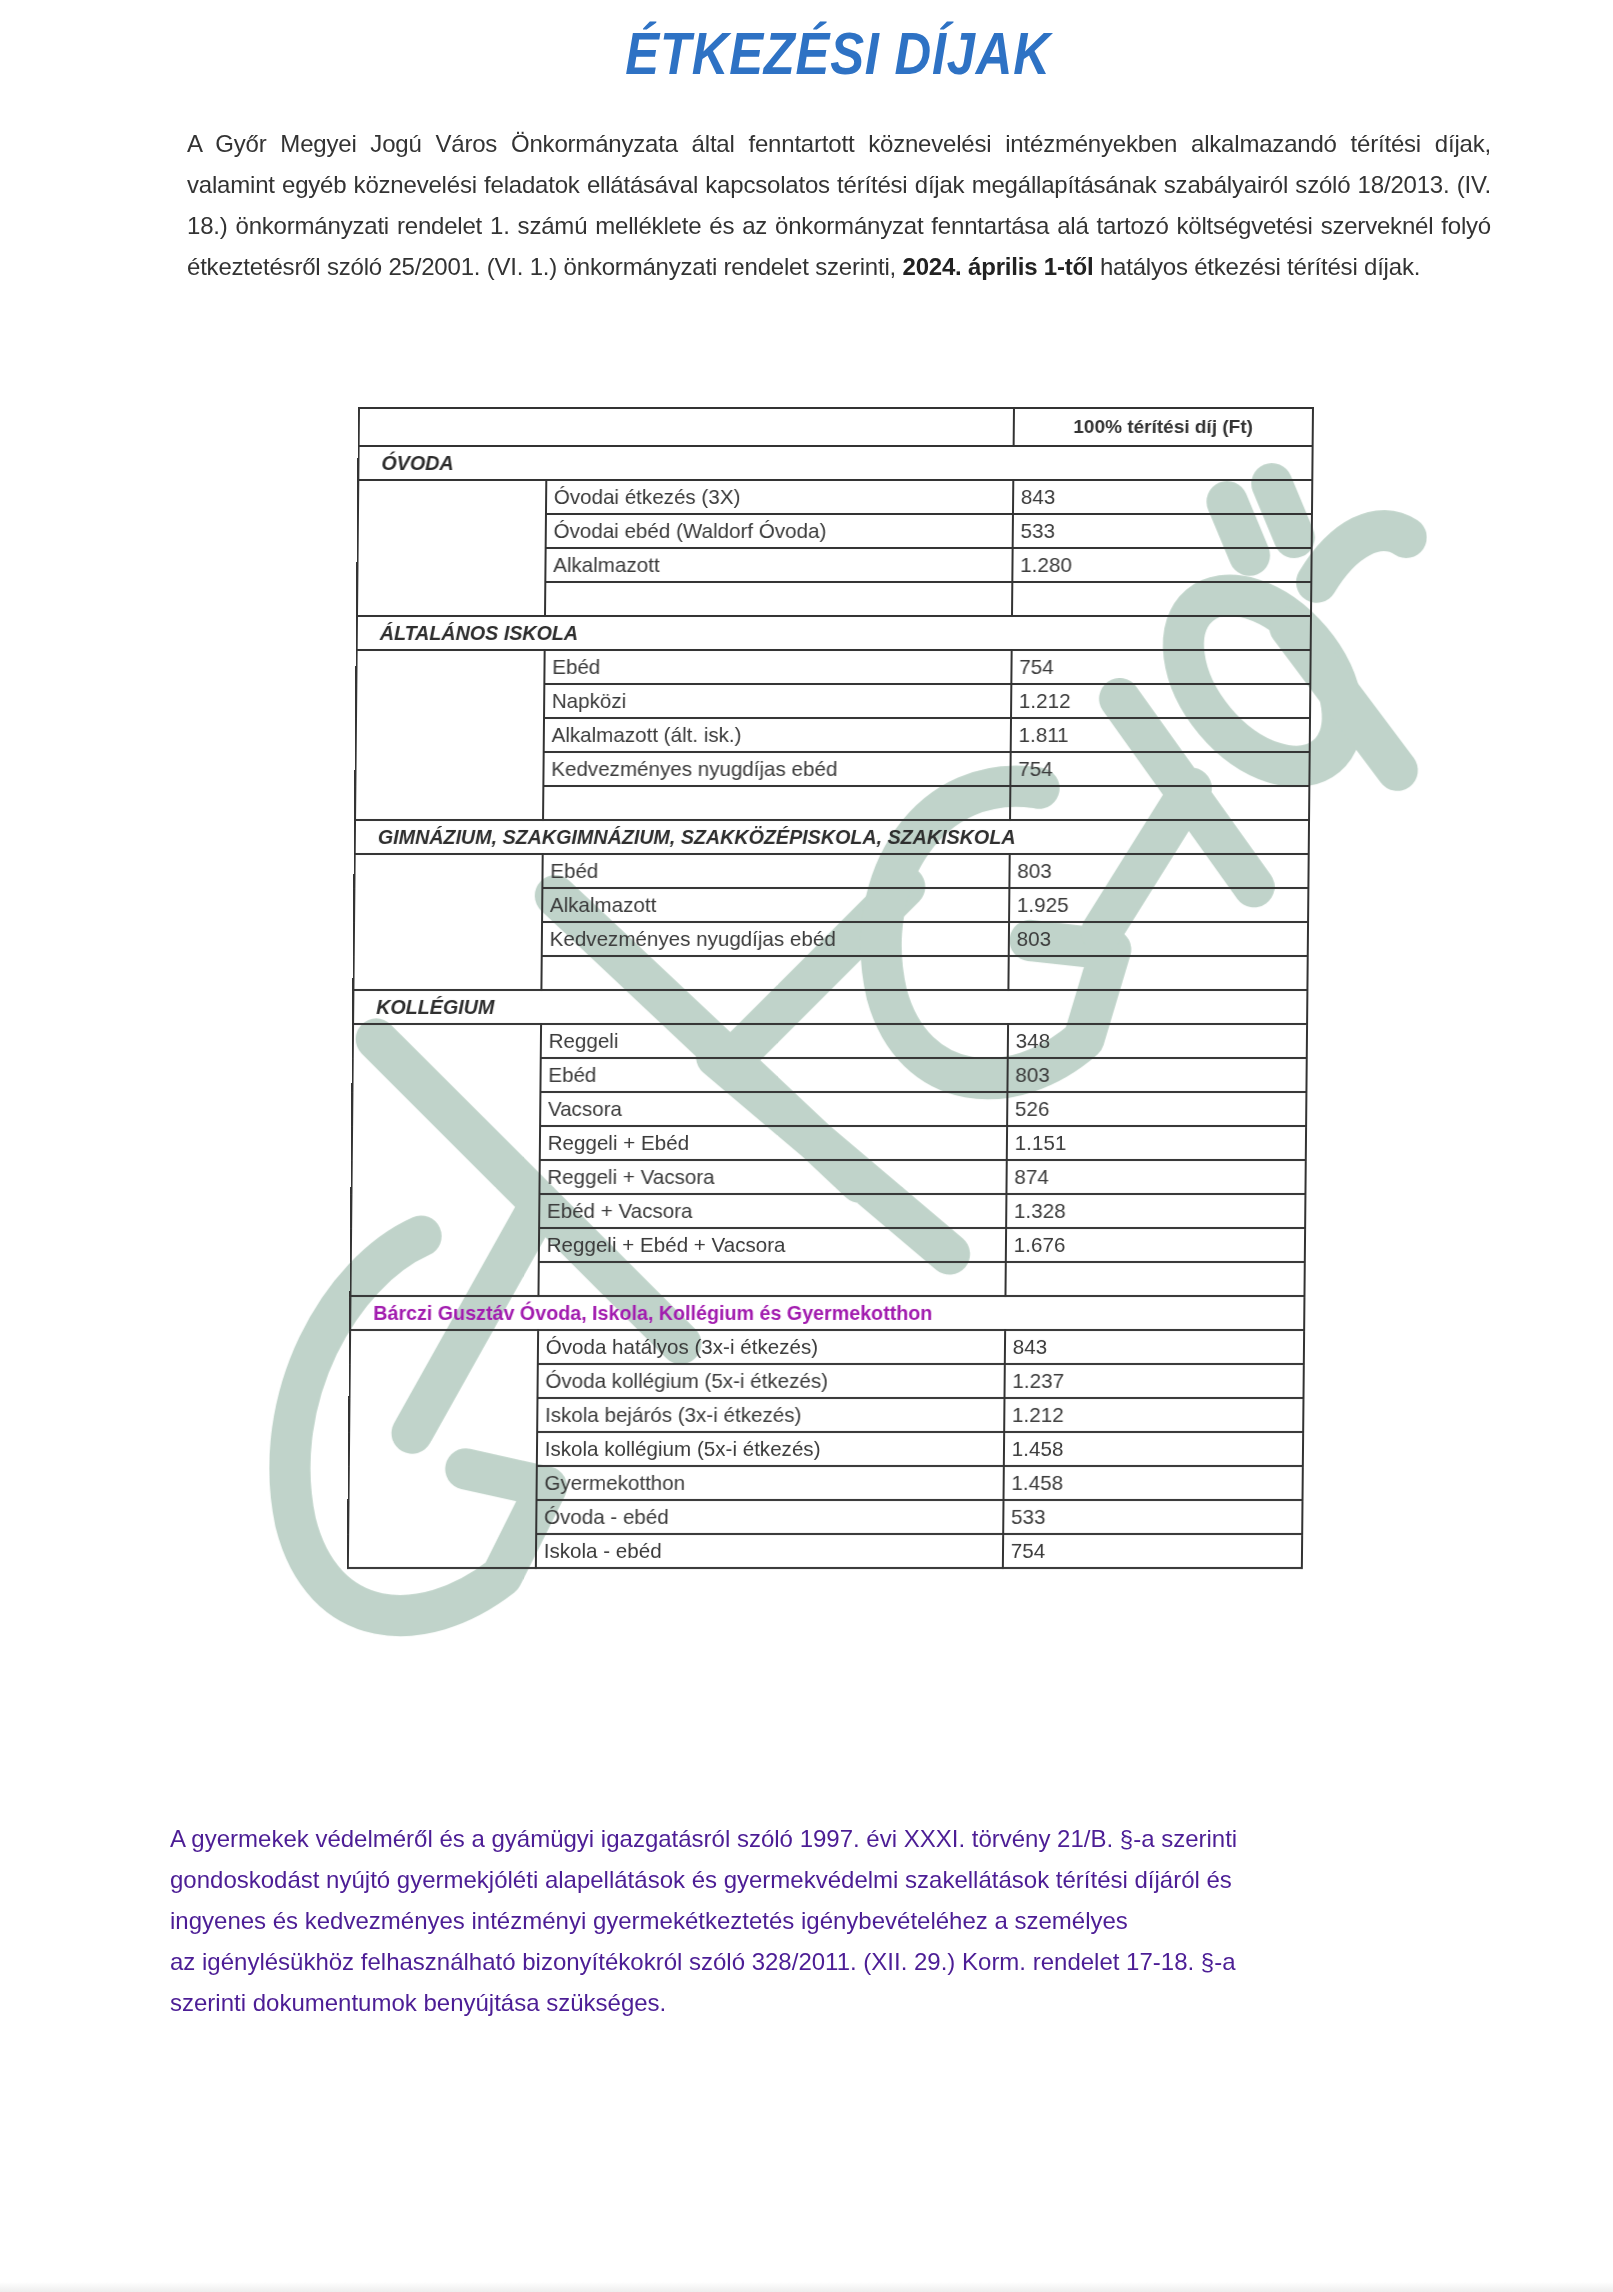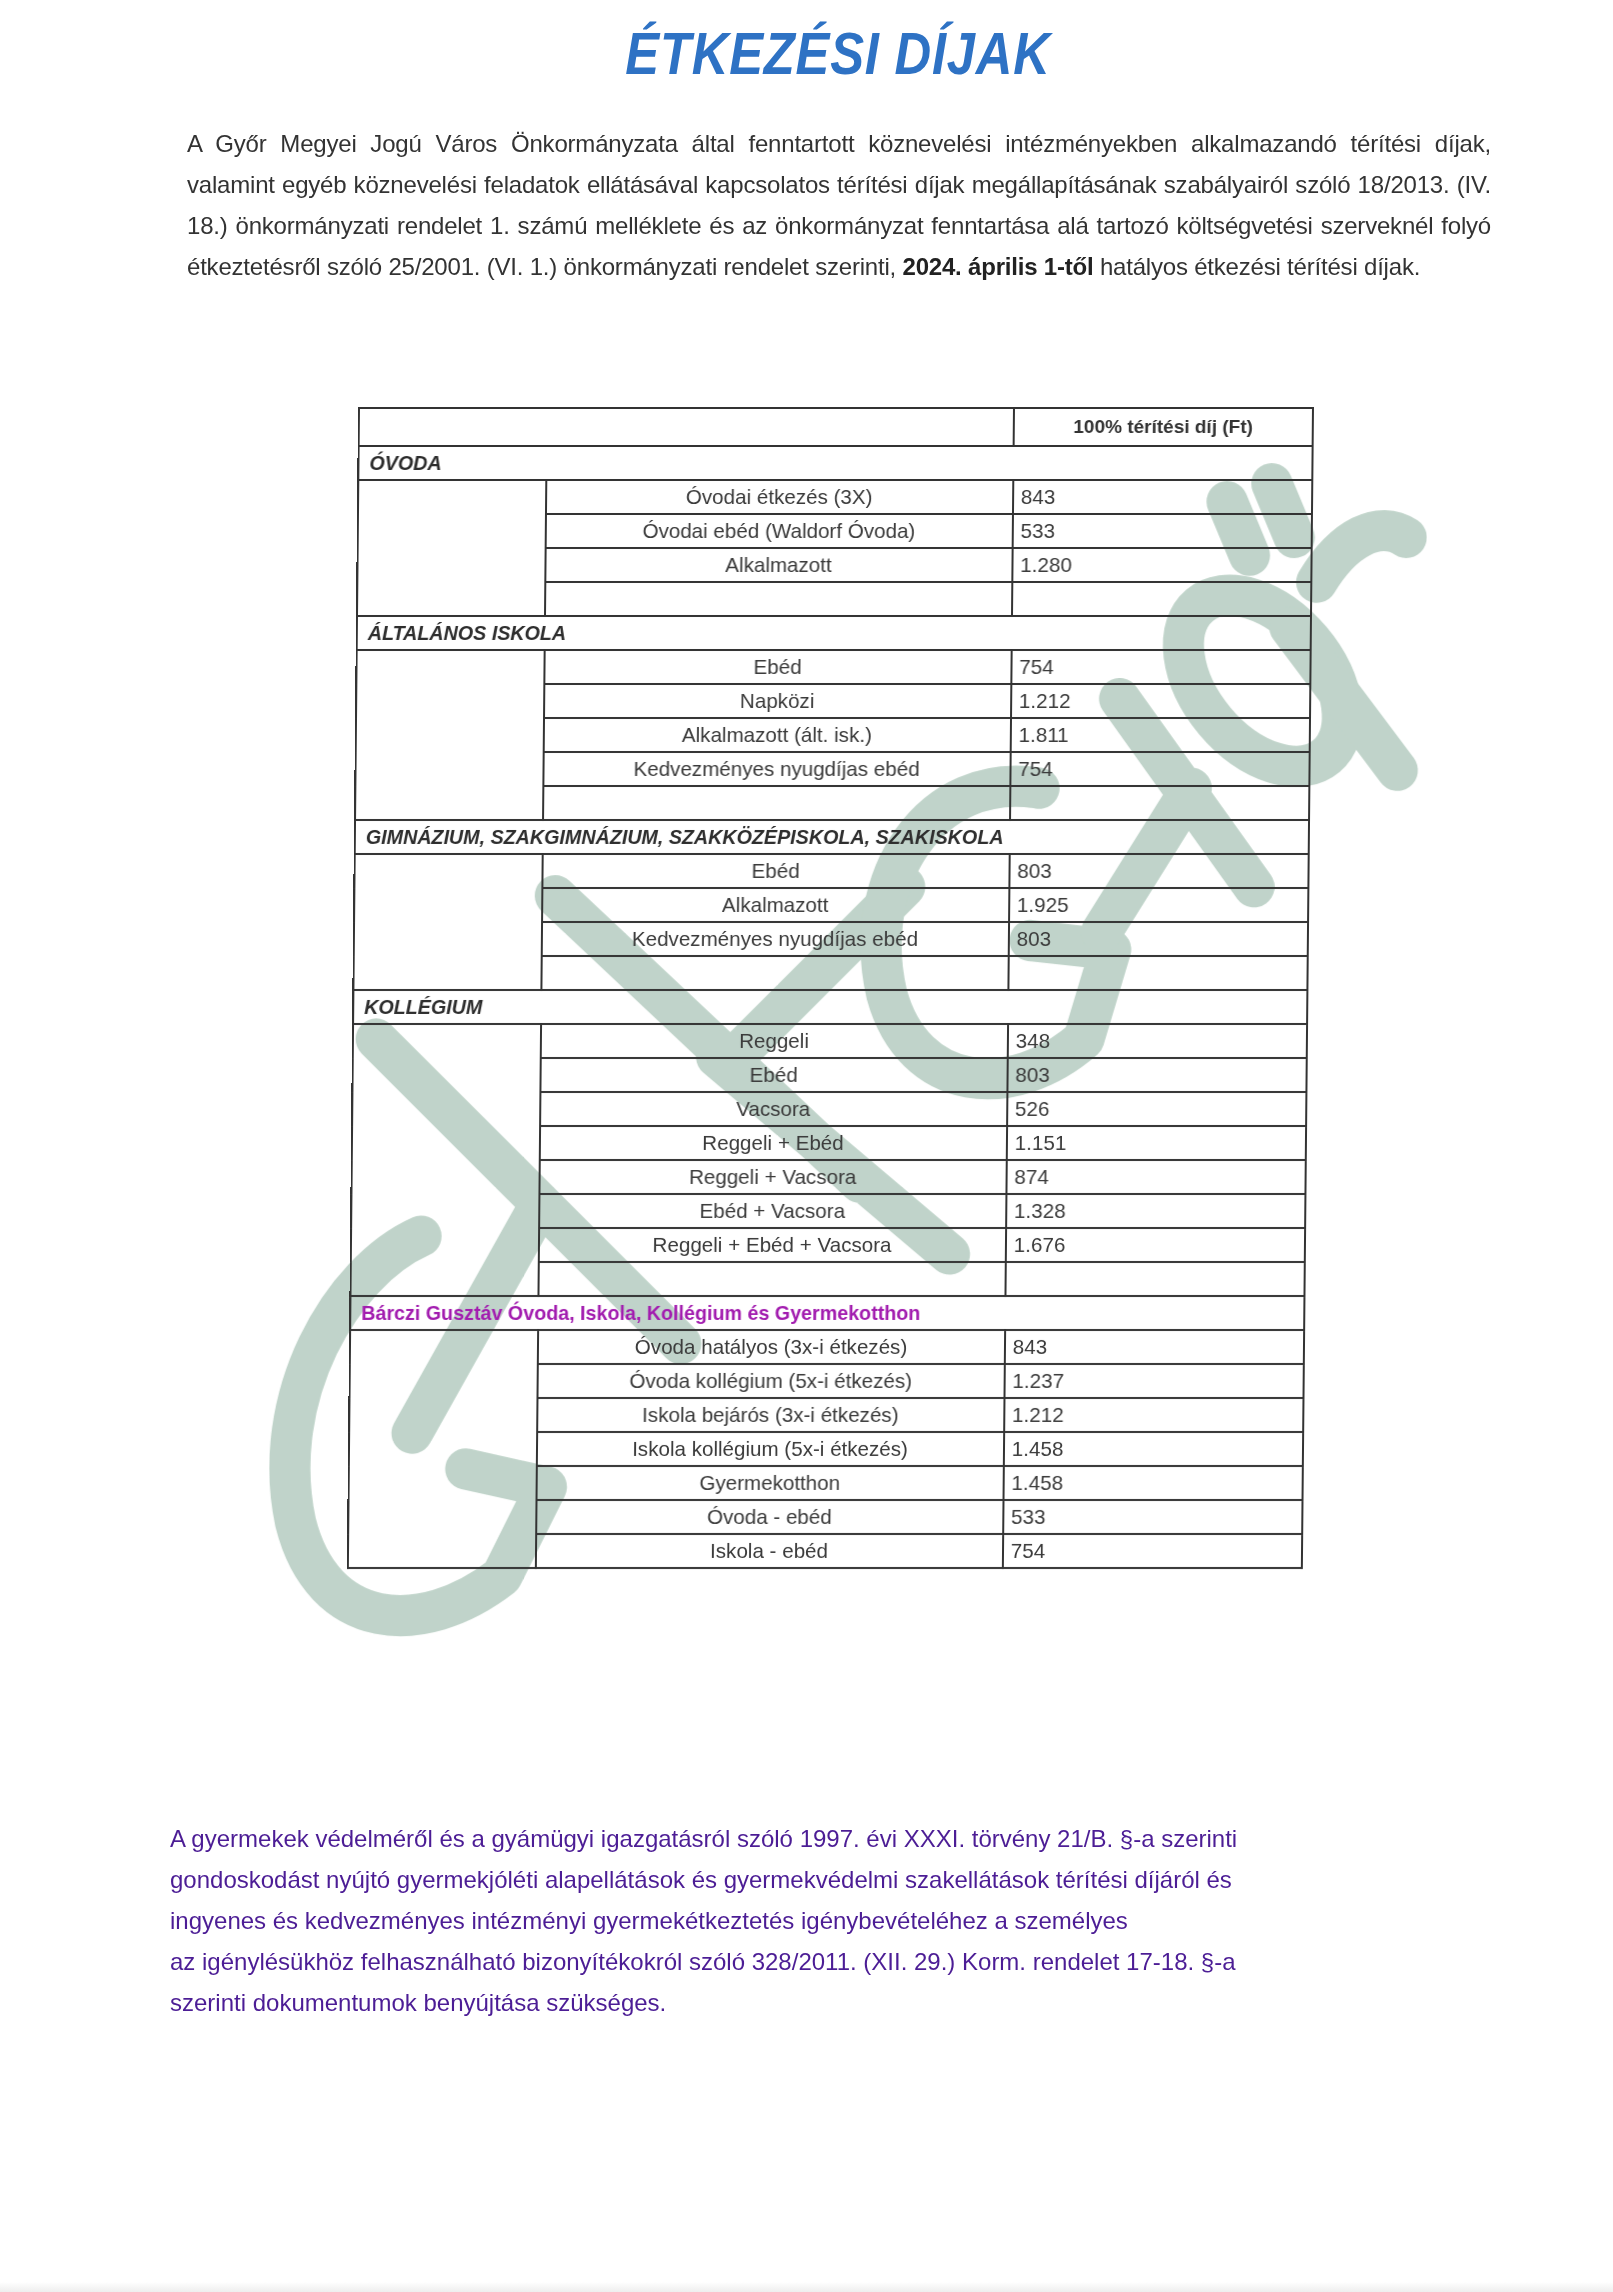--- a/index.html
+++ b/index.html
@@ -22,25 +22,25 @@
 
   .watermark { position: absolute; left: 0; top: 0; width: 1614px; height: 2293px; pointer-events: none; }
 
   .fee-table {
     position: absolute; left: 358px; top: 407px; width: 956px;
     border: 2.7px solid #333; border-collapse: collapse;
     transform: skewX(-0.55deg); transform-origin: top left;
   }
   .fee-table td { border: 2.7px solid #333; padding: 0 7.2px; height: 34px; font-size: 20.6px; color: #3a3a3a; box-sizing: border-box; }
   .fee-table .col-a { width: 188px; }
-  .fee-table .col-b { width: 468px; text-align: center; }
+  .fee-table .col-b { width: 468px; }
   .fee-table .col-c { width: 300px; }
   .fee-table .hdr-cell { font-weight: bold; font-size: 19px; color: #333; text-align: center; }
   .fee-table .sec-cell {
-    font-weight: bold; font-style: italic; font-size: 19.7px; color: #2d2d2d; padding-left: 10px;
+    font-weight: bold; font-style: italic; font-size: 19.7px; color: #2d2d2d; padding-left: 22px;
     text-transform: none;
   }
   .fee-table .sec-cell.plain { font-style: normal; font-weight: bold; color: #a21caf; }
   .fee-table tr.item td.col-a { border-top: none; border-bottom: none; }
   .fee-table tr.spacer td { height: 34px; }
 
   .footer {
     position: absolute; left: 170px; top: 1818px; width: 1317px;
     font-size: 24px; line-height: 41px; color: #4c1d95;
   }

